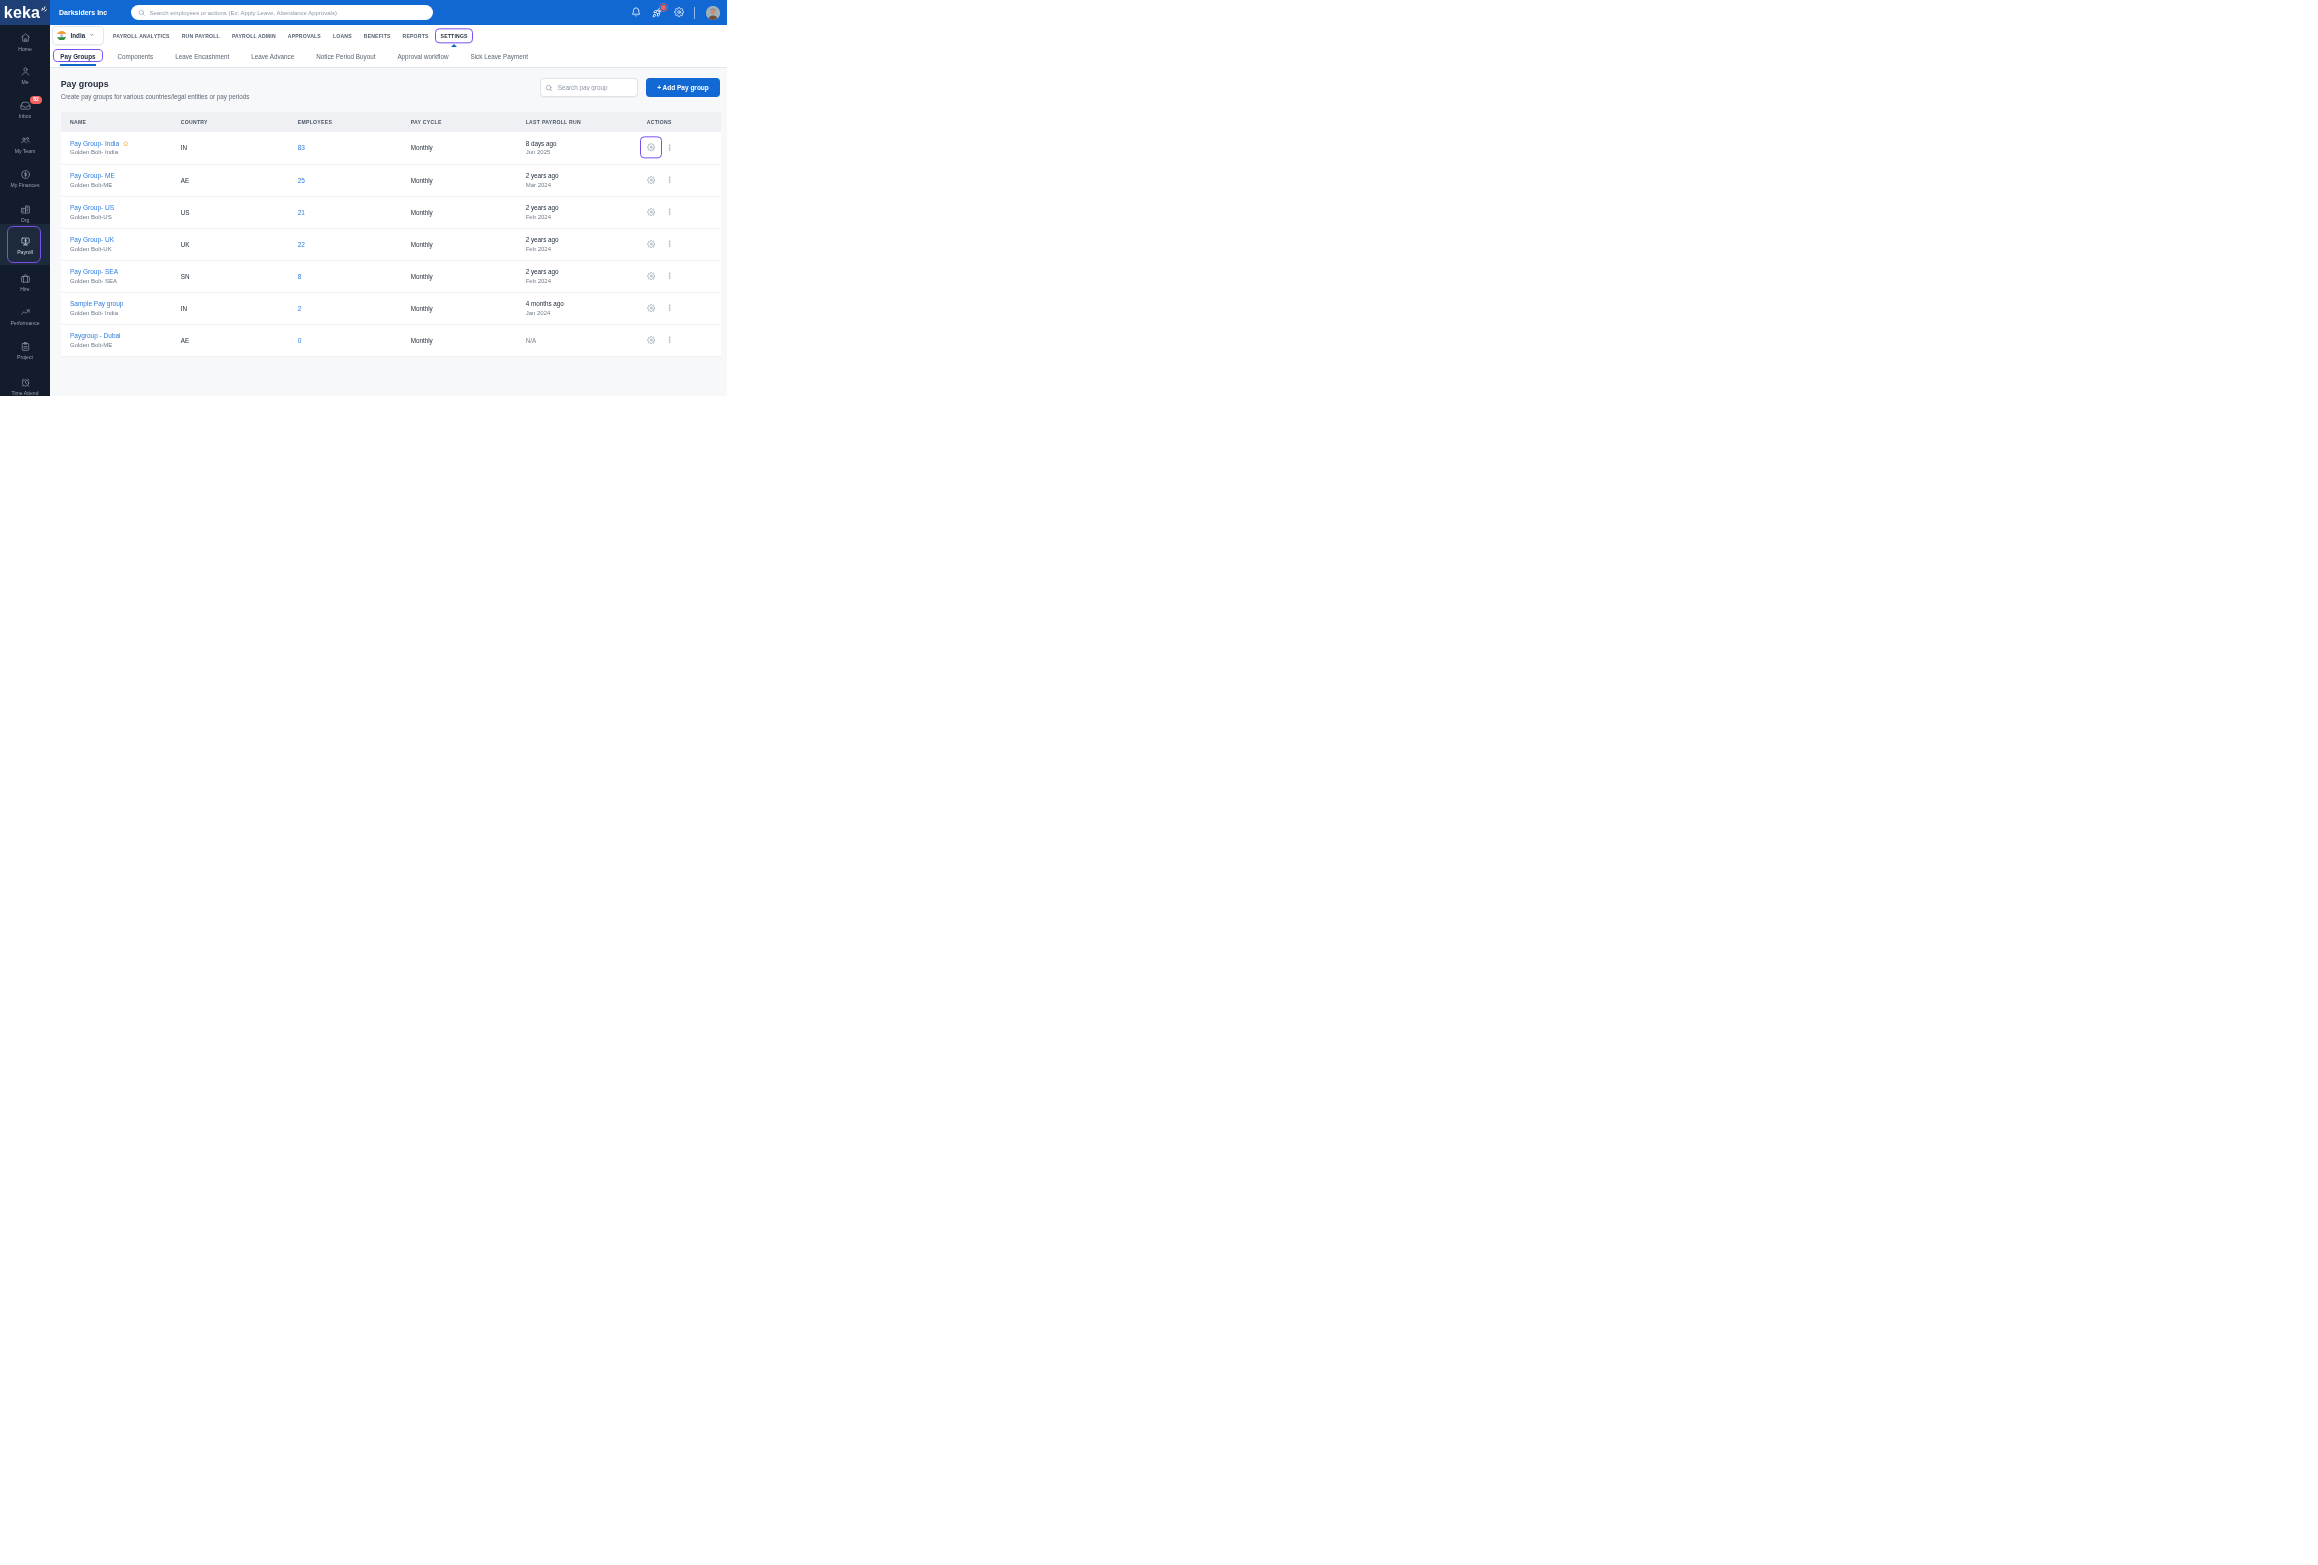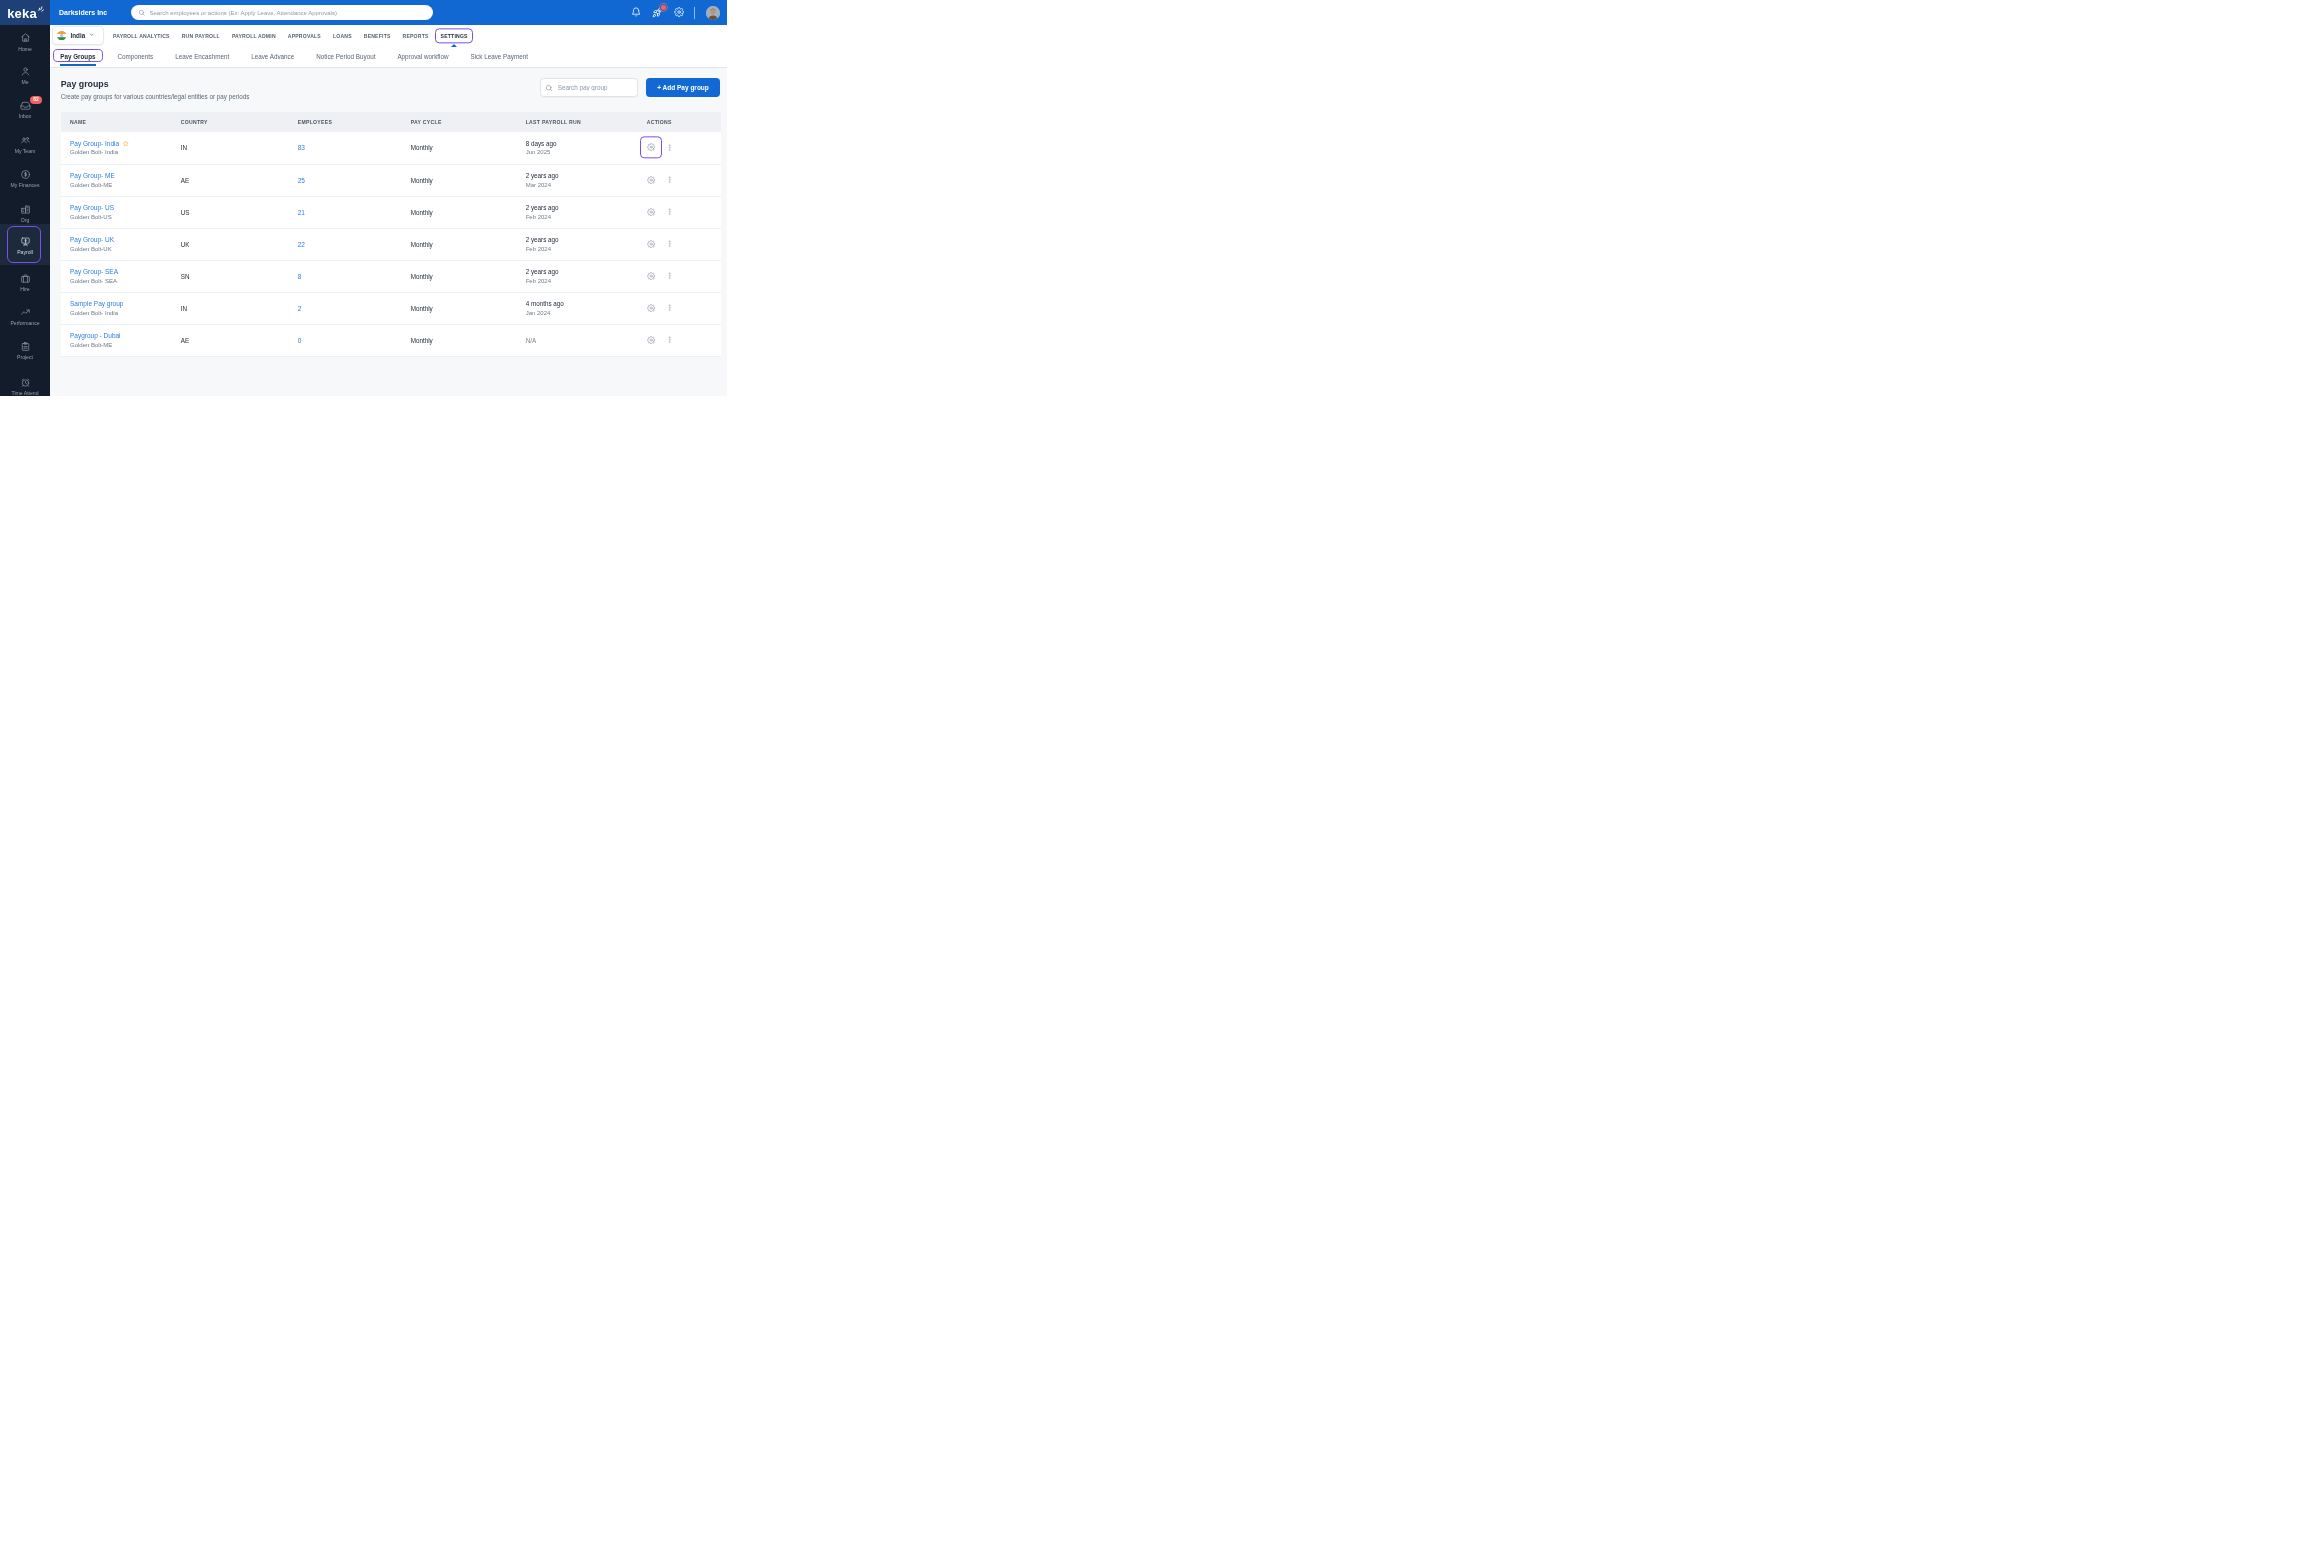--- a/index.html
+++ b/index.html
@@ -2,21 +2,21 @@
 <html style="font-size:7.4px"><head>
 <meta charset="utf-8">
 <style>
   * { margin:0; padding:0; box-sizing:border-box; }
   html,body { background:#ffffff; font-family:"Liberation Sans","DejaVu Sans",sans-serif; }
   .app { position:relative; width:727px; height:396px; background:#f7f8fa; overflow:hidden; }
 
   
   .header { position:absolute; top:0; left:0; width:727px; height:25px; background:#1268d2; z-index:30; }
   .logo-block { position:absolute; left:0; top:0; width:50px; height:25px; background:#1e4077; display:flex; align-items:center; justify-content:center; cursor:pointer; }
-  .logo-text { color:#fff; font-size:13px; font-weight:800; letter-spacing:0.2px; line-height:1; position:relative; top:0.9px; }
+  .logo-text { color:#fff; font-size:16px; font-weight:800; letter-spacing:0.2px; line-height:1; position:relative; top:0.9px; }
   .logo-spark { position:relative; top:-3.7px; left:0.9px; }
   .company { position:absolute; left:59px; top:0; height:25px; display:flex; align-items:center; color:#fff; font-size:7px; font-weight:600; }
   .gsearch { position:absolute; left:131px; top:5.1px; width:302px; height:15px; background:#fff; border:none; border-radius:8px; padding:0 7.4px 0 18.5px; font-size:6px; color:#33405a; outline:none; font-family:inherit; }
   .gsearch::placeholder { color:#8e99ad; }
   .gsearch-icon { position:absolute; left:138px; top:8.8px; pointer-events:none; }
   .header-right { position:absolute; right:7.4px; top:0; height:25px; display:flex; align-items:center; gap:10.7px; }
   .hicon { display:flex; align-items:center; justify-content:center; cursor:pointer; position:relative; }
   .rocket-dot { position:absolute; top:-2.3px; right:-3.2px; width:5.1px; height:5.1px; border-radius:50%; background:#fb6157; box-shadow:0 0 0 0.9px #1268d2, 0 0 0 1.9px rgba(251,97,87,.75); }
   .hdr-divider { width:0.5px; height:12px; background:rgba(255,255,255,.55); }
   .avatar { width:14px; height:14px; border-radius:50%; overflow:hidden; cursor:pointer; background:#a9b9c2; }

